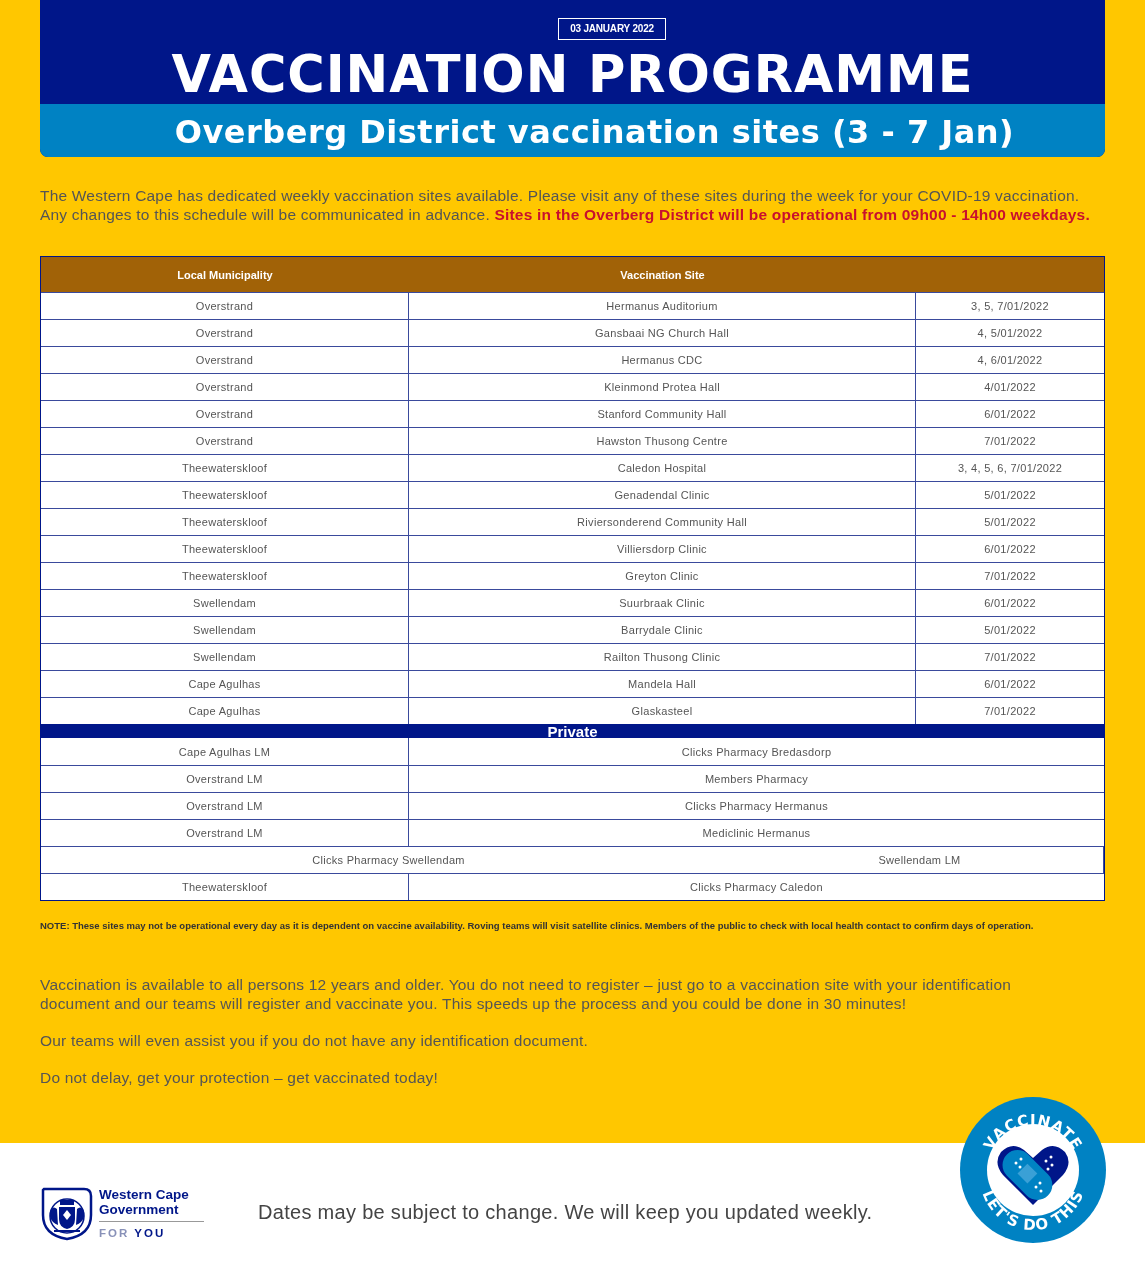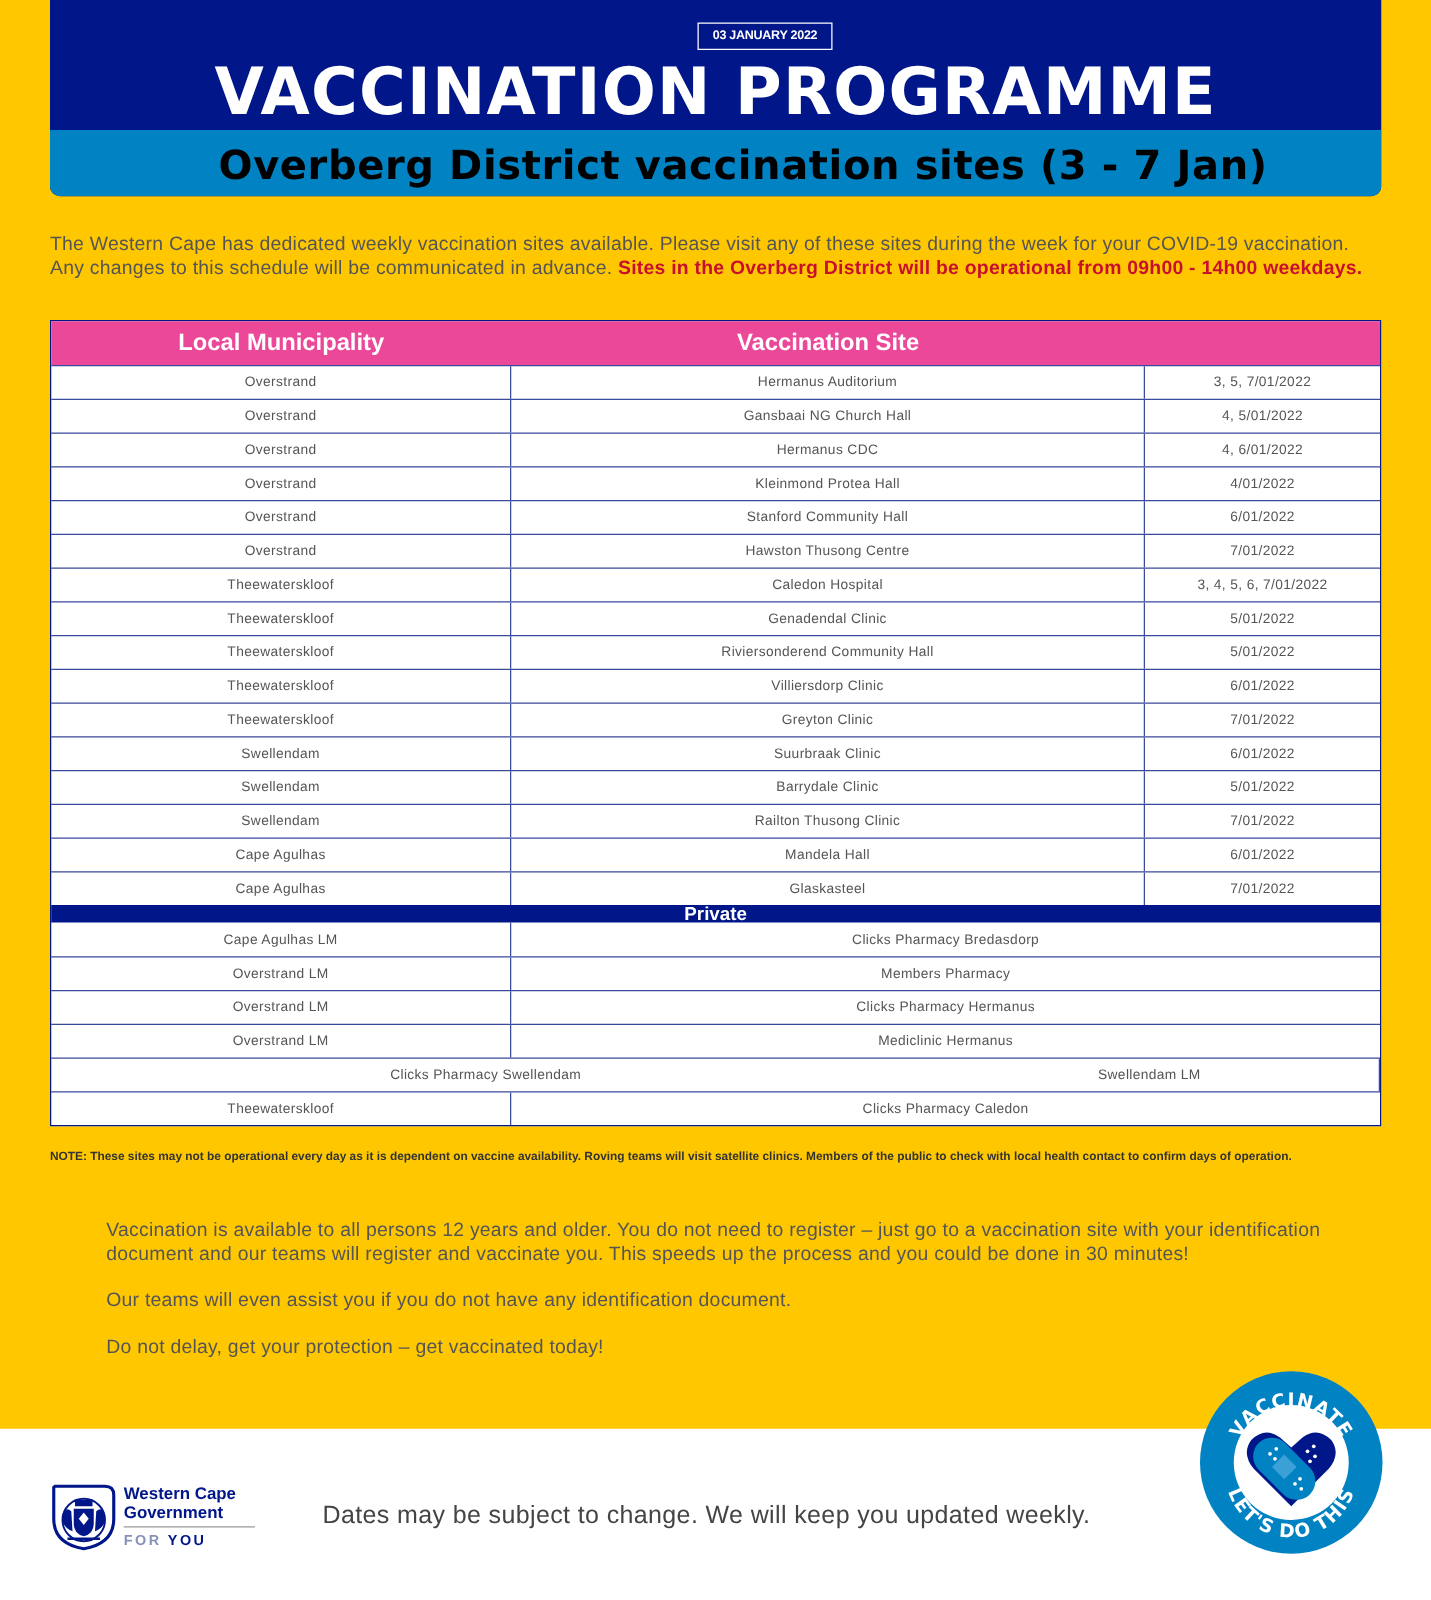--- a/index.html
+++ b/index.html
@@ -2,42 +2,42 @@
 <html><head>
 <meta charset="utf-8">
 <style>
   * { box-sizing: border-box; margin: 0; padding: 0; }
   html, body { width: 1145px; height: 1280px; overflow: hidden; }
   body { background: #FFC700; font-family: "Liberation Sans", "DejaVu Sans", sans-serif; position: relative; }
 
   .header { position: absolute; left: 40px; top: 0; width: 1065px; height: 157px; background: #001689; border-radius: 0 0 8px 8px; overflow: hidden; }
   .date-badge { position: absolute; left: 518px; top: 18px; width: 108px; height: 22px; border: 1.5px solid #fff; color: #fff; font-size: 10px; font-weight: bold; text-align: center; line-height: 19px; letter-spacing: -0.2px; }
   .main-title { position: absolute; left: 0; top: 44px; width: 100%; text-align: center; color: #fff; font-size: 52px; font-weight: bold; letter-spacing: 1px; line-height: 60px; font-family: "DejaVu Sans", sans-serif; transform: scaleX(0.98); }
-  .subtitle-band { position: absolute; left: 0; top: 104px; width: 100%; height: 53px; background: #0082C3; color: #000000; text-align: center; font-size: 32px; font-weight: bold; line-height: 56px; font-family: "DejaVu Sans", sans-serif; letter-spacing: 0.5px; padding-left: 44px; }
+  .subtitle-band { position: absolute; left: 0; top: 104px; width: 100%; height: 53px; background: #0082C3; color: #ffffff; text-align: center; font-size: 32px; font-weight: bold; line-height: 56px; font-family: "DejaVu Sans", sans-serif; letter-spacing: 0.5px; padding-left: 44px; }
 
   .intro { position: absolute; left: 40px; top: 186px; width: 1065px; font-size: 15.5px; line-height: 19px; color: #555; letter-spacing: 0.2px; }
   .intro .hl { color: #C8102E; font-weight: bold; }
 
   .table { position: absolute; left: 40px; top: 256px; width: 1065px; background: #fff; border: 1px solid #001689; }
   .t-row { display: flex; height: 27px; border-top: 1.5px solid #3A4A9C; }
   .t-row:first-of-type { border-top: none; }
-  .t-head { display: flex; height: 35px; background: #ec4899; color: #fff; font-weight: bold; font-size: 19px; }
+  .t-head { display: flex; height: 35px; background: #a16207; color: #fff; font-weight: bold; font-size: 11px; }
   .t-head div { display: flex; align-items: center; justify-content: center; }
   .c1 { width: 368px; border-right: 1.5px solid #3A4A9C; }
   .c2 { width: 507px; border-right: 1.5px solid #3A4A9C; }
   .c3 { flex: 1; }
   .c23 { flex: 1; }
   .t-head .c1, .t-head .c2 { border-right: none; }
   .cell { display: flex; align-items: center; justify-content: center; font-size: 11px; color: #555; letter-spacing: 0.3px; white-space: nowrap; }
   .section-band { height: 14px; background: #001689; color: #fff; font-weight: bold; font-size: 15px; display: flex; align-items: center; justify-content: center; }
 
   .note { position: absolute; left: 40px; top: 920px; width: 1030px; font-size: 9.5px; line-height: 12px; color: #333; font-weight: bold; }
 
   .body-text { position: absolute; left: 40px; top: 975px; width: 1040px; font-size: 15.5px; line-height: 19px; color: #555; letter-spacing: 0.2px; }
-  .body-text p { margin-bottom: 18px; margin-left: 45px; }
+  .body-text p { margin-bottom: 18px; }
 
   .footer { position: absolute; left: 0; top: 1143px; width: 1145px; height: 137px; background: #fff; }
   .wcg-logo { position: absolute; left: 40px; top: 42px; display: flex; align-items: flex-start; }
   .crest { width: 55px; height: 56px; }
   .wcg-text { margin-left: 4px; margin-top: 2px; }
   .wcg-name { color: #001689; font-size: 13.5px; line-height: 15px; font-weight: bold; }
   .wcg-line { width: 105px; height: 1px; background: #999; margin: 4px 0 5px; }
   .wcg-tag { font-size: 11.5px; font-weight: bold; letter-spacing: 2px; }
   .wcg-tag .for { color: #8891B8; }
   .wcg-tag .you { color: #001689; }

